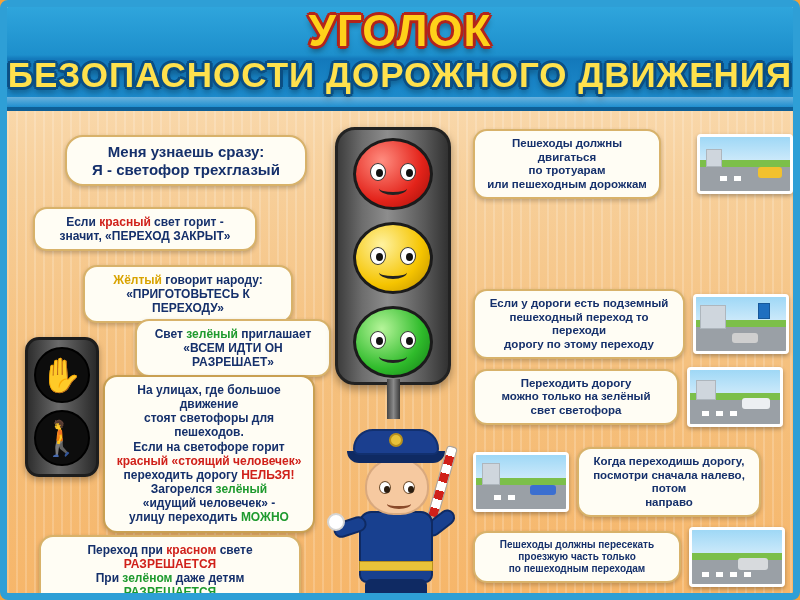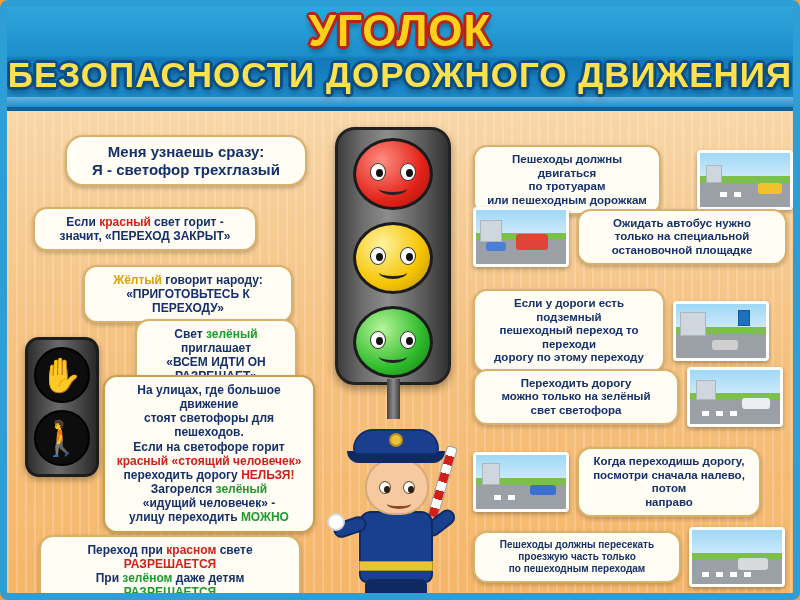--- a/index.html
+++ b/index.html
@@ -190,21 +190,21 @@
     <div>значит, «ПЕРЕХОД ЗАКРЫТ»</div>
   </div>
 
   <div class="bubble" style="left:76px; top:258px; width:210px; font-size:12px;">
     <div>
       <span class="yellow">Жёлтый</span><span> говорит народу:</span>
     </div>
     <div>«ПРИГОТОВЬТЕСЬ К ПЕРЕХОДУ»</div>
   </div>
 
-  <div class="bubble" style="left:128px; top:312px; width:162px; font-size:12px;">
+  <div class="bubble" style="left:128px; top:312px; width:196px; font-size:12px;">
     <div>
       <span>Свет </span><span class="green">зелёный</span><span> приглашает</span>
     </div>
     <div>«ВСЕМ ИДТИ ОН РАЗРЕШАЕТ»</div>
   </div>
 
   <div class="bubble big" style="left:96px; top:368px; width:212px; font-size:12px;">
     <div>На улицах, где большое движение</div>
     <div>стоят светофоры для пешеходов.</div>
     <div>Если на светофоре горит</div>
@@ -256,55 +256,40 @@
         <div class="face">
           <span class="eye l"></span>
           <span class="eye r"></span>
           <span class="smile"></span>
         </div>
       </div>
     </div>
     <div class="tl-pole"></div>
   </div>
 
-  <div class="row" style="left:466px; top:138px; width:320px;gap:28px;">
+  <div class="row" style="left:466px; top:122px; width:320px;gap:28px;">
     <div class="bubble" style="position:relative; left:0; top:0; width:206px; font-size:11.5px;">
       <div>Пешеходы должны двигаться</div>
       <div>по тротуарам</div>
       <div>или пешеходным дорожкам</div>
     </div>
     <div class="photo" style="margin-left:8px;">
       <div class="sky"></div>
         <div class="grass"></div>
         <div class="ground"></div>
       <div class="bld" style="left:6px; top:12px; width:16px; height:18px;"></div>
       <div class="car" style="left:58px; top:30px; width:24px; height:11px; background:#f2c12e;"></div>
       <div class="stripe" style="left:20px; bottom:10px;"></div>
       <div class="stripe" style="left:34px; bottom:10px;"></div>
     </div>
   </div>
 
-  <div class="row" style="left:466px; top:200px; width:320px;">
-    <div class="photo">
-      <div class="sky"></div>
-        <div class="grass"></div>
-        <div class="ground"></div>
-      <div class="bld" style="left:4px; top:10px; width:22px; height:22px;"></div>
-      <div class="car" style="left:40px; top:24px; width:32px; height:16px; background:#e0433a;"></div>
-      <div class="car" style="left:10px; top:32px; width:20px; height:9px; background:#4a7fd4;"></div>
-    </div>
-    <div class="bubble" style="position:relative; left:0; top:0; margin-left:8px; width:210px; font-size:11.5px;">
-      <div>Ожидать автобус нужно</div>
-      <div>только на специальной</div>
-      <div>остановочной площадке</div>
-    </div>
-  </div>
 
   <div class="row" style="left:466px; top:282px; width:320px;">
-    <div class="bubble" style="position:relative; left:0; top:0; width:192px; font-size:11.5px;">
+    <div class="bubble" style="position:relative; left:0; top:0; width:212px; font-size:11.5px;">
       <div>Если у дороги есть подземный</div>
       <div>пешеходный переход то переходи</div>
       <div>дорогу по этому переходу</div>
     </div>
     <div class="photo" style="margin-left:8px;">
       <div class="sky"></div>
         <div class="grass"></div>
         <div class="ground"></div>
       <div class="bld" style="left:4px; top:8px; width:26px; height:24px;"></div>
       <div class="bld" style="left:62px; top:6px; width:12px; height:16px; background:#1f6fc0; border-color:#17589a;"></div>

